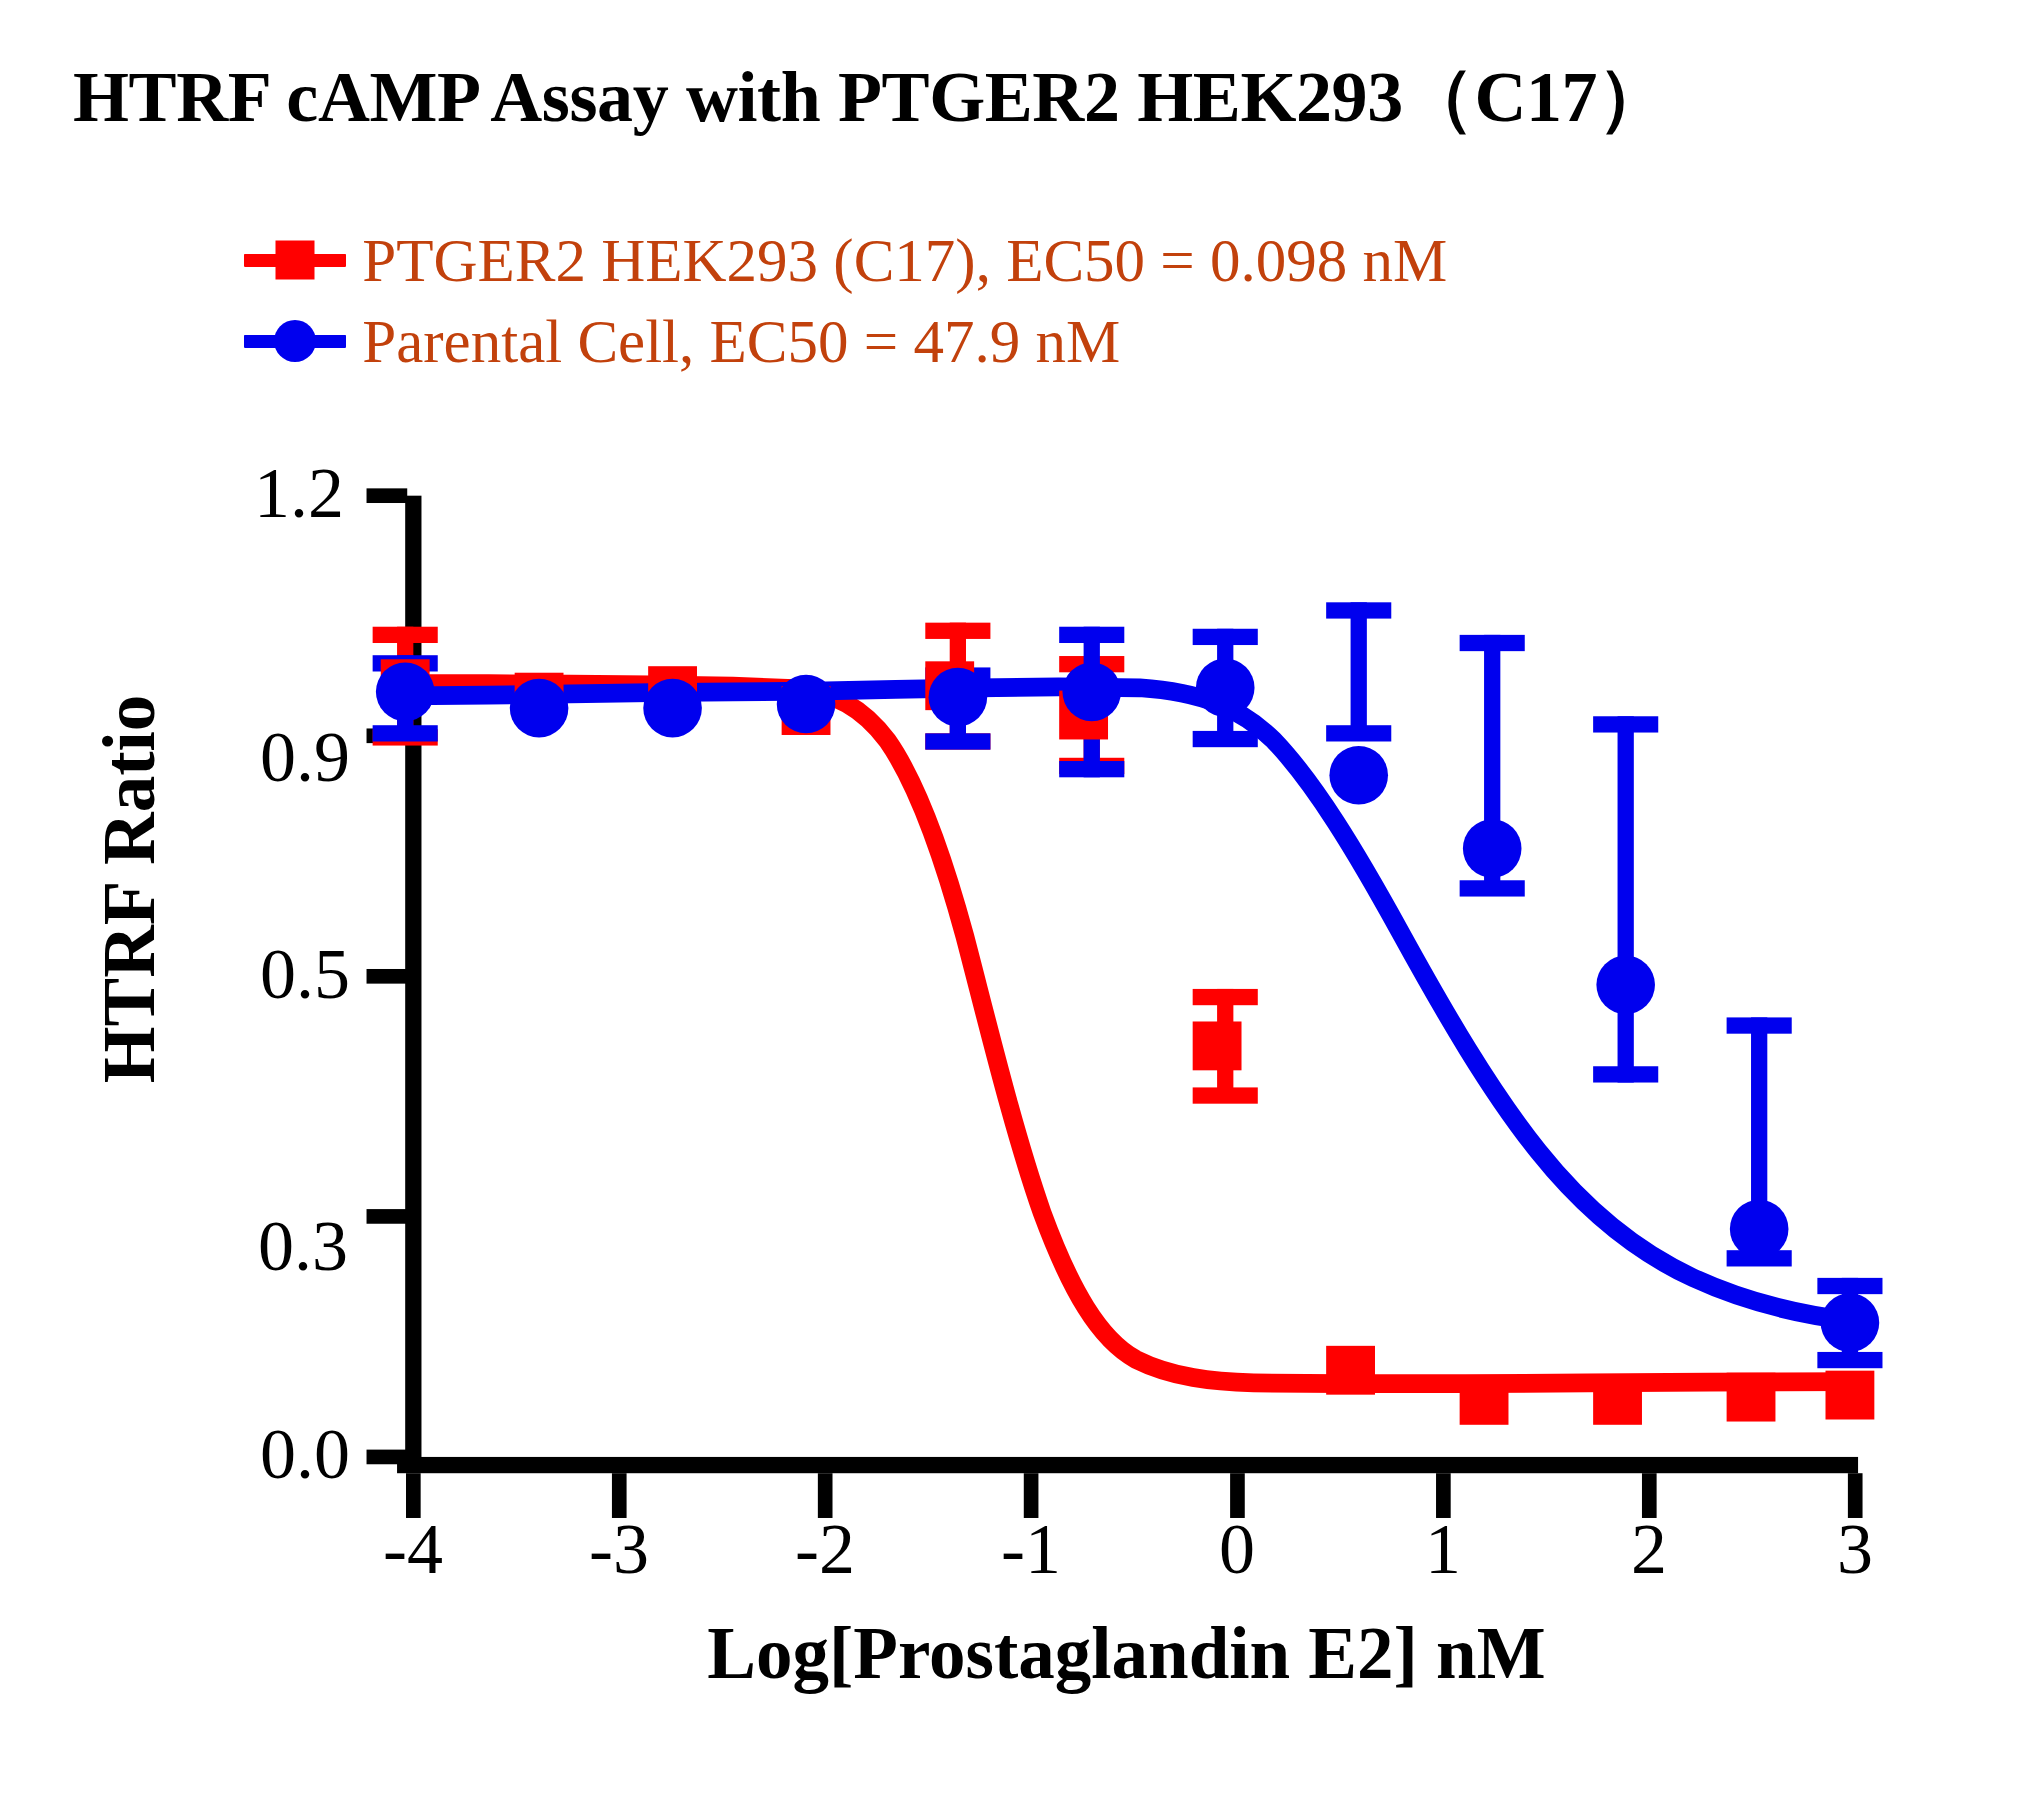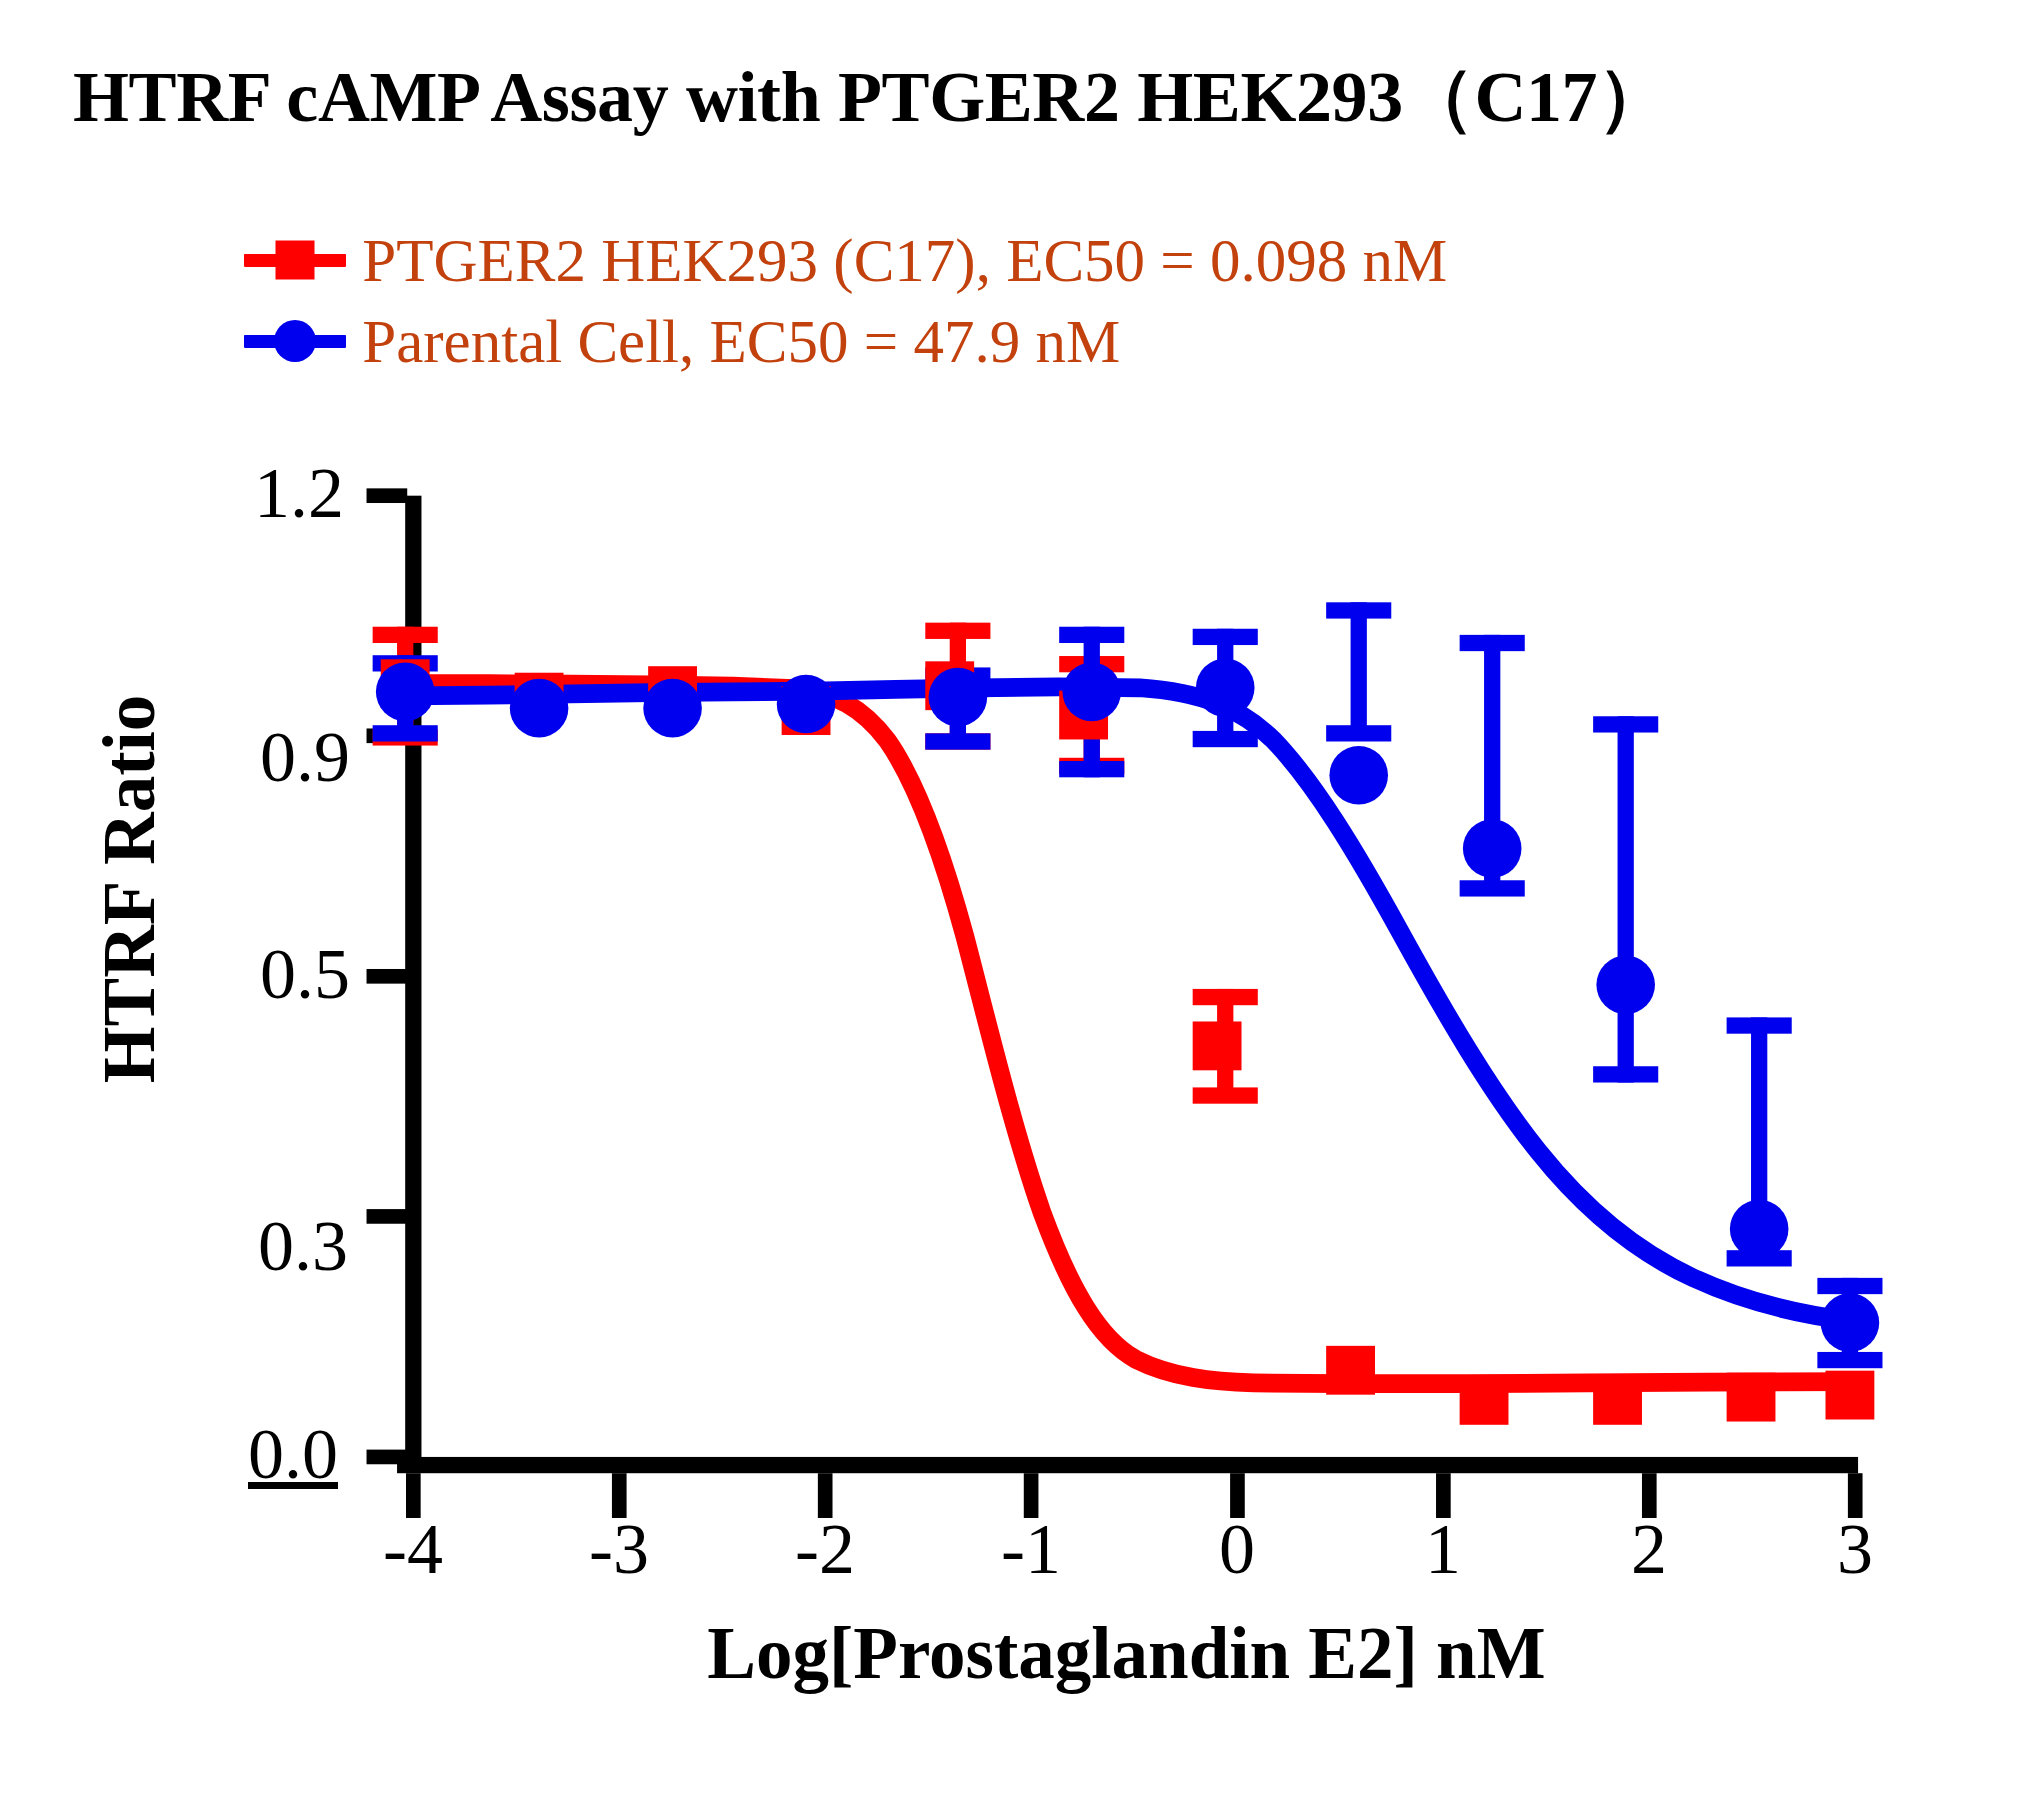--- a/index.html
+++ b/index.html
@@ -194,21 +194,21 @@
         <ellipse cx="3994" cy="2420" rx="72" ry="72"></ellipse>
         <ellipse cx="4322" cy="3020" rx="72" ry="72"></ellipse>
         <ellipse cx="4545" cy="3250" rx="72" ry="72"></ellipse>
       </g>
     </svg>
 
     <div class="ytick-label" style="left:116px;top:452px;">1.2</div>
     <div class="ytick-label" style="left:122px;top:716px;">0.9</div>
     <div class="ytick-label" style="left:122px;top:933px;">0.5</div>
     <div class="ytick-label" style="left:120px;top:1173px;margin-top:32px;">0.3</div>
-    <div class="ytick-label" style="left:110px;top:1413px;text-decoration:underline;">0.0</div>
+    <div class="ytick-label" style="left:122px;top:1413px;">0.0</div>
 
     <div class="xtick-label" style="left:352px;top:1508px;">-4</div>
     <div class="xtick-label" style="left:558px;top:1508px;">-3</div>
     <div class="xtick-label" style="left:764px;top:1508px;">-2</div>
     <div class="xtick-label" style="left:970px;top:1508px;">-1</div>
     <div class="xtick-label" style="left:1176px;top:1508px;">0</div>
     <div class="xtick-label" style="left:1382px;top:1508px;">1</div>
     <div class="xtick-label" style="left:1588px;top:1508px;">2</div>
     <div class="xtick-label" style="left:1794px;top:1508px;">3</div>
 

